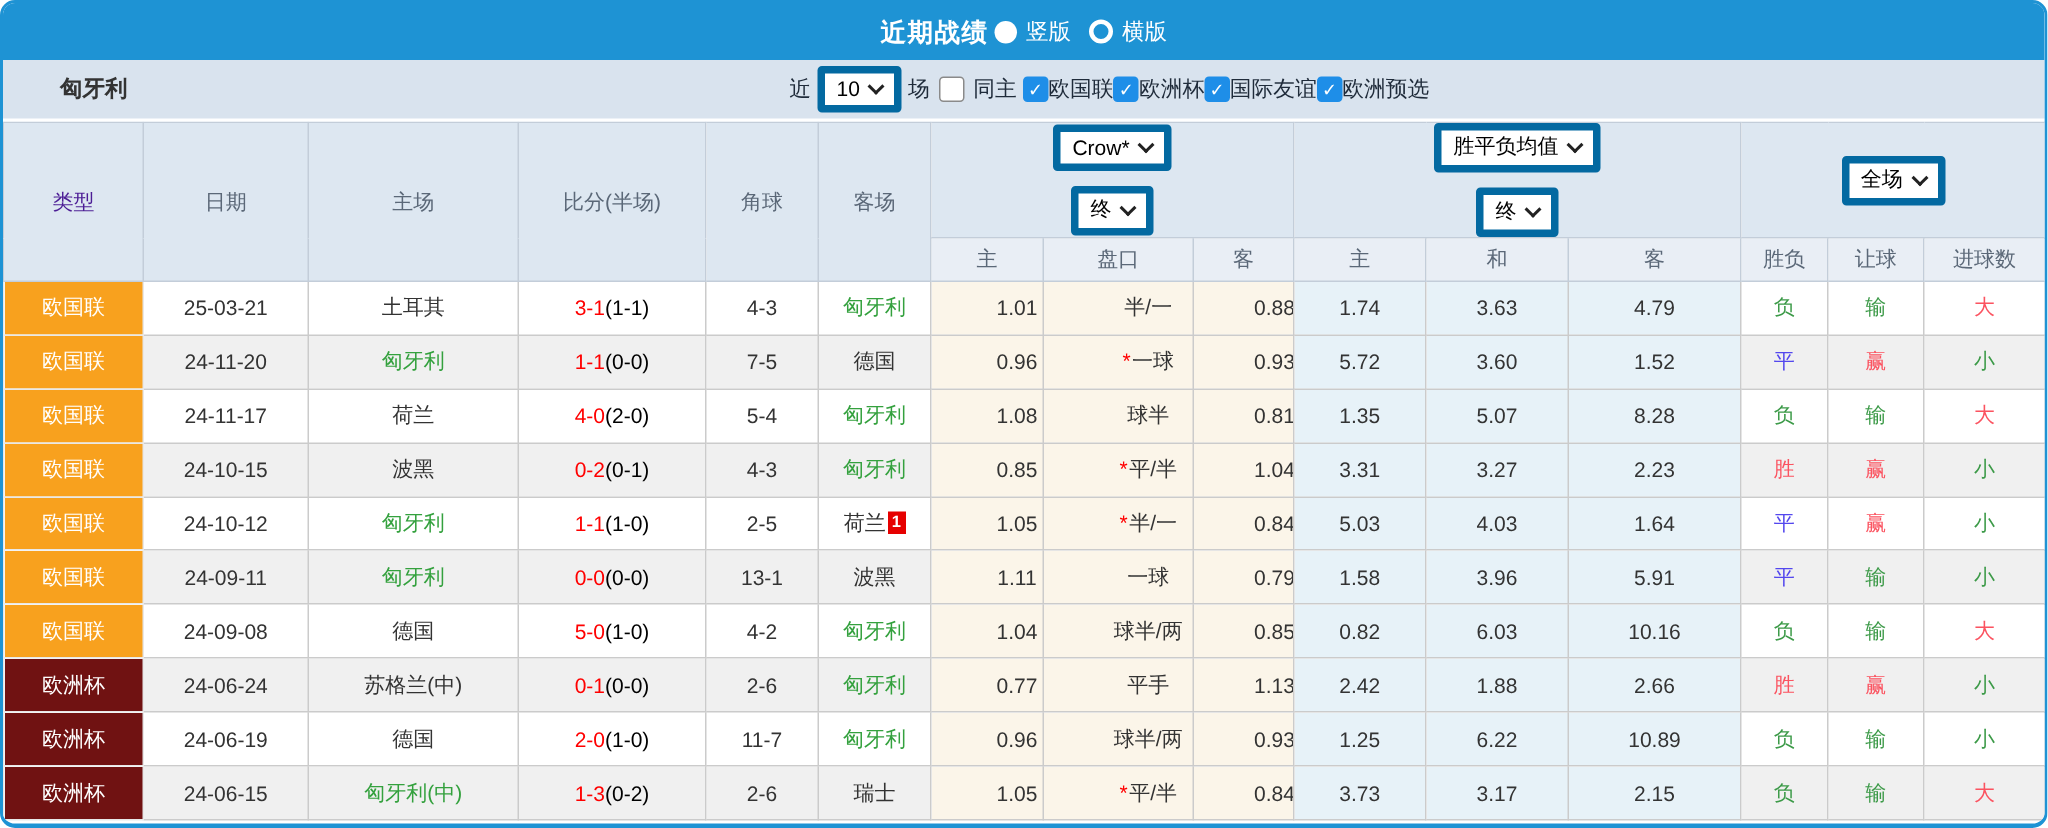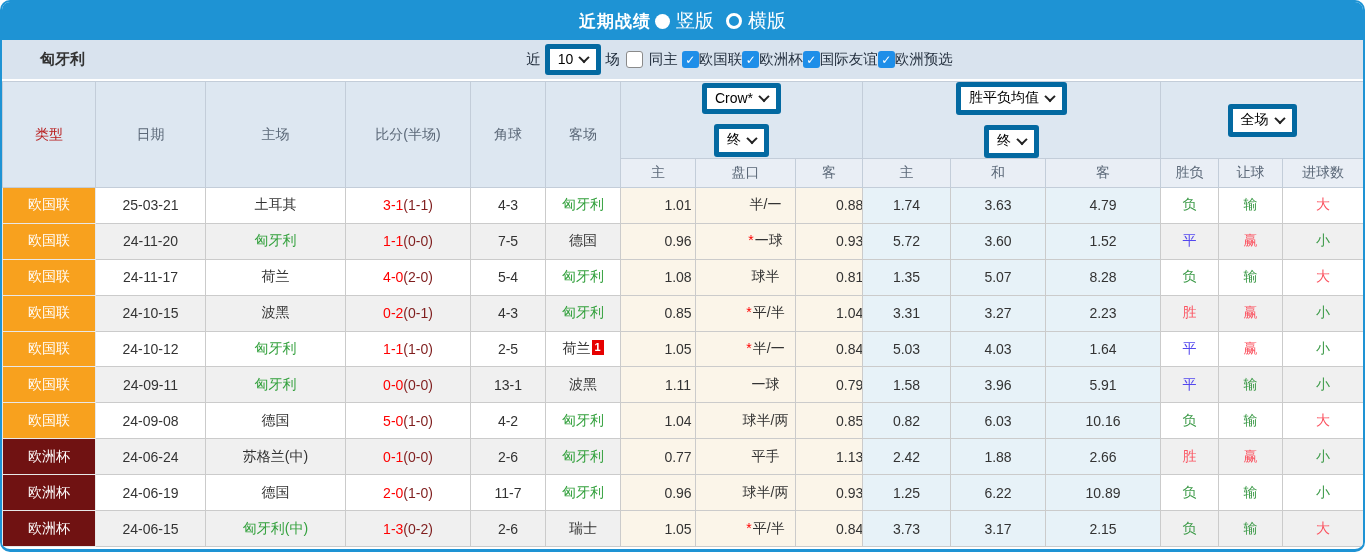--- a/index.html
+++ b/index.html
@@ -6,53 +6,53 @@
   body { margin:0; background:#fff; font-family:"Liberation Sans","DejaVu Sans",sans-serif; }
   .widget{ width:1365px; height:552px; border:2px solid #1e93d4; border-bottom-width:3px;
            border-radius:10px; overflow:hidden; background:#fff; }
   
   .titlebar{ height:38px; background:#1e93d4; display:flex; align-items:center; justify-content:center; }
   .title-group{ display:flex; align-items:center; gap:6px; color:#fff; }
   .main-title{ font-size:17px; font-weight:bold; letter-spacing:1px; }
   .radio{ width:15px; height:15px; border-radius:50%; display:inline-block; cursor:pointer; }
   .radio.filled{ background:#fff; margin-left:-2px; }
   .radio.ring{ width:16px; height:16px; border:3.5px solid #fff; background:transparent; margin-left:6px; }
-  .radio-label{ font-size:19px; }
+  .radio-label{ font-size:15px; }
   
   .filterbar{ height:41px; background:#d9e3ee; border-bottom:2px solid #fff;
               display:flex; align-items:center; position:relative; }
   .team-name{ position:absolute; left:38px; font-size:15px; font-weight:bold; color:#333; }
   .filters{ margin:0 auto; transform:translateX(55px); display:flex; align-items:center; font-size:14.5px; color:#1f2b3a; }
   .filters .lbl{ margin:0 4px; }
   .cb{ width:17px; height:17px; border-radius:3px; display:inline-flex; align-items:center; justify-content:center; cursor:pointer; }
   .cb.checked{ background:#1e8ee8; }
   .cb.checked .check{ color:#fff; font-size:12px; font-weight:bold; line-height:1; }
   .cb.unchecked{ background:#fff; border:1px solid #8a8a8a; margin:0 2px; }
   .sel{ display:inline-flex; align-items:center; gap:7px; background:#fff; border:5px solid #0369a1;
         border-radius:3px; padding:2px 8px 3px 8px; font-size:14px; color:#000; cursor:pointer; }
   .chev{ width:8px; height:8px; border-right:2px solid #222; border-bottom:2px solid #222;
          transform:rotate(45deg) translate(-1px,-1px); display:inline-block; }
   
   table{ width:100%; border-collapse:collapse; table-layout:fixed; height:466px; }
   th,td{ border:1px solid #cbcbcb; text-align:center; padding:0; overflow:hidden; white-space:nowrap; }
   thead tr.selrow th{ background:#dde7f1; height:31px; border-color:#c3cdd9; }
   thead tr.subrow th{ background:#e9eef5; height:29px; border-color:#c3cdd9; }
   thead th{ font-weight:normal; font-size:14px; color:#5b6878; }
-  th.type-h{ color:#b91c1c;margin-top:28px; }
+  th.type-h{ color:#4c1d95;margin-top:28px; }
   .selwrap{ display:flex; align-items:center; justify-content:center; gap:10px;flex-direction:column; }
   tbody td{ font-size:14px; color:#333; background:#fff; }
   tbody tr.even td{ background:#f0f0f0; }
   tbody td.cream{ background:#fbf5e9 !important;padding-left:40px; }
   tbody td.lblue{ background:#e7f2f8 !important; }
   td.type{ color:#fff; }
   td.type.nations{ background:#f8a11e; border-color:#e8e8e8; }
   td.type.euro{ background:#701212; border-color:#e8e8e8; }
   .green-team{ color:#34a13e; }
   .score-main{ color:#ff0000; }
-  .half{ color:#7f1d1d; }
+  .half{ color:#000000; }
   .star{ color:#ff0000; margin-right:1px; }
   .c-red{ color:#fb5360; }
   .c-blue{ color:#5347ee; }
   .c-green{ color:#3c9a48; }
   .redcard{ display:inline-block; background:#e60000; color:#fff; font-size:11px; font-weight:bold;
             width:12px; height:15px; line-height:15px; vertical-align:2px; margin-left:1px; }
 </style>
 </head>
 <body>
 

